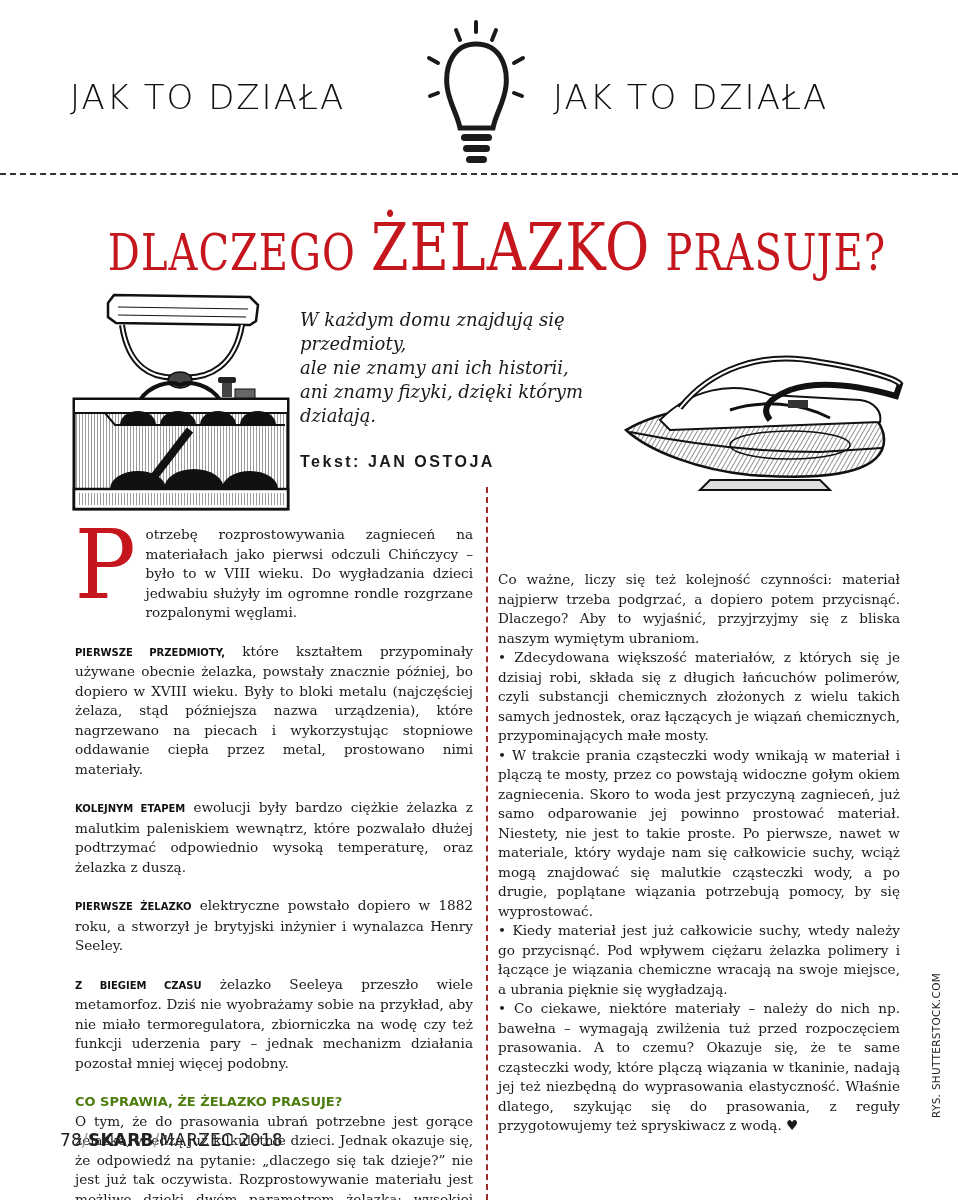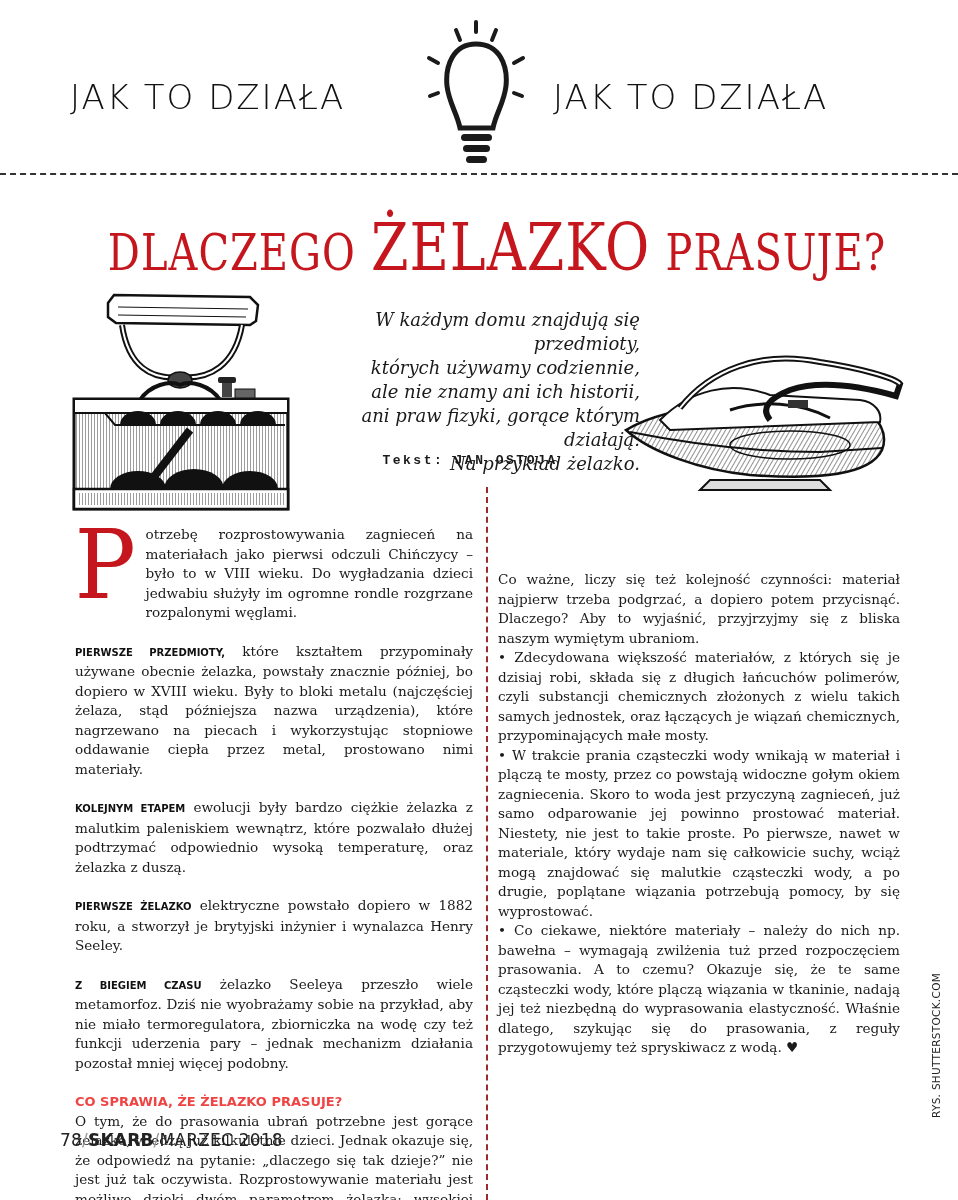--- a/index.html
+++ b/index.html
@@ -20,43 +20,43 @@
     .title { position: absolute; left: 0; top: 218px; width: 958px; text-align: center;
              font-family: "DejaVu Serif", serif; color: #c4161c; line-height: 60px; white-space: nowrap; padding-left: 36px; }
     .title .small { font-size: 40px; letter-spacing: 1px; font-weight: 400; transform: scaleY(1.25); display: inline-block; }
     .title .big { font-size: 54px; letter-spacing: 1px; font-weight: 400; transform: scaleY(1.2); display: inline-block; margin: 0 4px; }
 
     
     .illus-old { position: absolute; left: 70px; top: 285px; width: 230px; height: 230px; }
     .illus-new { position: absolute; left: 620px; top: 340px; width: 285px; height: 170px; }
 
     
-    .lead { position: absolute; left: 300px; top: 308px; width: 340px; text-align: right;
+    .lead { position: absolute; left: 300px; top: 308px; width: 340px; text-align: left;
             font-family: "DejaVu Serif", serif; font-style: italic; font-size: 18px; line-height: 24px; color: #1a1a1a; }
     .lead span { display: block; }
-    .byline { position: absolute; left: 300px; top: 453px; width: 340px; text-align: center;
-              font-family: Liberation Mono, monospace; font-weight: bold; font-size: 13px; letter-spacing: 2.5px; color: #1a1a1a; }
+    .byline { position: absolute; left: 300px; top: 453px; width: 340px; 
+              font-family: Liberation Sans, sans-serif; font-weight: bold; font-size: 16px; letter-spacing: 2.5px; color: #1a1a1a; }
     .byline .name { font-weight: bold; }
 
     
     .col-divider { position: absolute; left: 486px; top: 487px; width: 0; height: 713px;
                    border-left: 2px dashed #9b2a2a; }
 
     
     .col { position: absolute; top: 525px; font-family: "DejaVu Serif", serif; font-size: 13.6px;
            line-height: 19.5px; color: #1a1a1a; text-align: justify; }
     .col.left { left: 75px; width: 398px; }
     .col.right { left: 498px; width: 402px; margin-top: 45px; }
     .col p { margin-bottom: 19px; }
     .col.right p { margin-bottom: 0; }
     .lede-p { padding-left: 0; }
     .dropcap { float: left; font-family: "DejaVu Serif", serif; color: #c4161c; font-size: 96px;
                line-height: 76px; height: 78px; margin: 2px 8px 0 -2px; font-weight: 400; transform: scaleX(0.95); }
     .runin { font-family: "DejaVu Sans", sans-serif; font-weight: bold; font-size: 10px; color: #111; }
-    .subhead { font-family: "DejaVu Sans", sans-serif; font-weight: bold; font-size: 13px; color: #ef4444;
+    .subhead { font-family: "DejaVu Sans", sans-serif; font-weight: bold; font-size: 13px; color: #4d7c0f;
                margin-bottom: 0 !important; }
     .after-subhead { margin-top: 0; }
 
     
     .folio { position: absolute; left: 60px; top: 1130px; font-family: "DejaVu Sans", sans-serif;
              font-size: 17px; color: #222; letter-spacing: 0.2px; }
     .folio .sep { color: #999; }
     .folio .mag { font-weight: bold; }
     .credit { position: absolute; left: 930px; top: 1118px; transform: rotate(-90deg); transform-origin: left top;
               font-family: "DejaVu Sans", sans-serif; font-size: 10.5px; color: #222; white-space: nowrap; letter-spacing: 0.3px; }
@@ -123,24 +123,22 @@
     <path d="M94 204 a30 20 0 0 1 60 0 Z"></path>
     <path d="M152 204 a28 18 0 0 1 56 0 Z"></path>
   </g>
   <path d="M70 210 L120 145" stroke="#111" stroke-width="8"></path>
   <rect x="4" y="204" width="214" height="20" fill="#fff" stroke="#111" stroke-width="2.5"></rect>
   <rect x="8" y="208" width="206" height="12" fill="url(#hatch)"></rect>
 </svg>
 
 <div class="lead">
   <span>W każdym domu znajdują się przedmioty,</span>
-  <span>których używamy codziennie,</span>
   <span>ale nie znamy ani ich historii,</span>
-  <span>ani praw fizyki, gorące którym działają.</span>
-  <span>Na przykład żelazko.</span>
+  <span>ani znamy fizyki, dzięki którym działają.</span>
 </div>
 <div class="byline">
   <span>Tekst:</span>
   <span class="name">JAN OSTOJA</span>
 </div>
 
 <svg class="illus-new" viewBox="0 0 285 170">
   <defs>
     <pattern id="hatch2" width="4" height="4" patternUnits="userSpaceOnUse" patternTransform="rotate(30)">
       <line x1="0" y1="0" x2="0" y2="4" stroke="#222" stroke-width="1"></line>
@@ -180,19 +178,20 @@
     <span class="runin">Z BIEGIEM CZASU</span><span> żelazko Seeleya przeszło wiele metamorfoz. Dziś nie wyobrażamy sobie na przykład, aby nie miało termoregulatora, zbiorniczka na wodę czy też funkcji uderzenia pary – jednak mechanizm działania pozostał mniej więcej podobny.</span>
   </p>
   <p class="subhead">CO SPRAWIA, ŻE ŻELAZKO PRASUJE?</p>
   <p class="after-subhead">O tym, że do prasowania ubrań potrzebne jest gorące żelazko, wiedzą już kilkuletnie dzieci. Jednak okazuje się, że odpowiedź na pytanie: „dlaczego się tak dzieje?” nie jest już tak oczywista. Rozprostowywanie materiału jest możliwe dzięki dwóm parametrom żelazka: wysokiej temperaturze i naciskowi.</p>
 </div>
 
 <div class="col right">
   <p>Co ważne, liczy się też kolejność czynności: materiał najpierw trzeba podgrzać, a dopiero potem przycisnąć. Dlaczego? Aby to wyjaśnić, przyjrzyjmy się z bliska naszym wymiętym ubraniom.</p>
   <p>• Zdecydowana większość materiałów, z których się je dzisiaj robi, składa się z długich łańcuchów polimerów, czyli substancji chemicznych złożonych z wielu takich samych jednostek, oraz łączących je wiązań chemicznych, przypominających małe mosty.</p>
   <p>• W trakcie prania cząsteczki wody wnikają w materiał i plączą te mosty, przez co powstają widoczne gołym okiem zagniecenia. Skoro to woda jest przyczyną zagnieceń, już samo odparowanie jej powinno prostować materiał. Niestety, nie jest to takie proste. Po pierwsze, nawet w materiale, który wydaje nam się całkowicie suchy, wciąż mogą znajdować się malutkie cząsteczki wody, a po drugie, poplątane wiązania potrzebują pomocy, by się wyprostować.</p>
+  <p>• Kiedy materiał jest już całkowicie suchy, wtedy należy go przycisnąć. Pod wpływem ciężaru żelazka polimery i łączące je wiązania chemiczne wracają na swoje miejsce, a ubrania pięknie się wygładzają.</p>
   <p>• Co ciekawe, niektóre materiały – należy do nich np. bawełna – wymagają zwilżenia tuż przed rozpoczęciem prasowania. A to czemu? Okazuje się, że te same cząsteczki wody, które plączą wiązania w tkaninie, nadają jej też niezbędną do wyprasowania elastyczność. Właśnie dlatego, szykując się do prasowania, z reguły przygotowujemy też spryskiwacz z wodą. ♥</p>
 </div>
 
 <div class="folio">
   <span>78</span><span class="sep">/</span><span class="mag">SKARB</span><span class="sep">/</span><span>MARZEC 2018</span>
 </div>
 <div class="credit">RYS. SHUTTERSTOCK.COM</div>
 
 </body></html>

